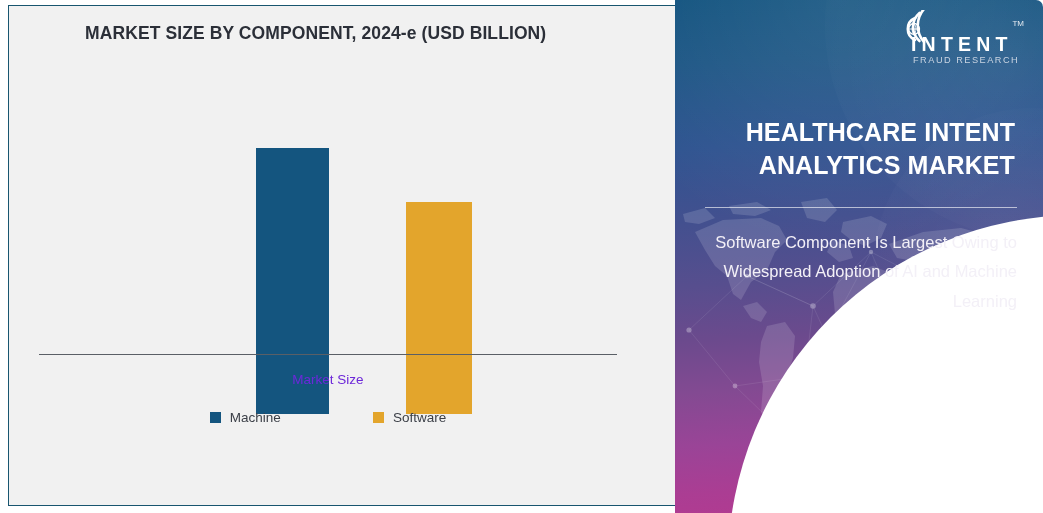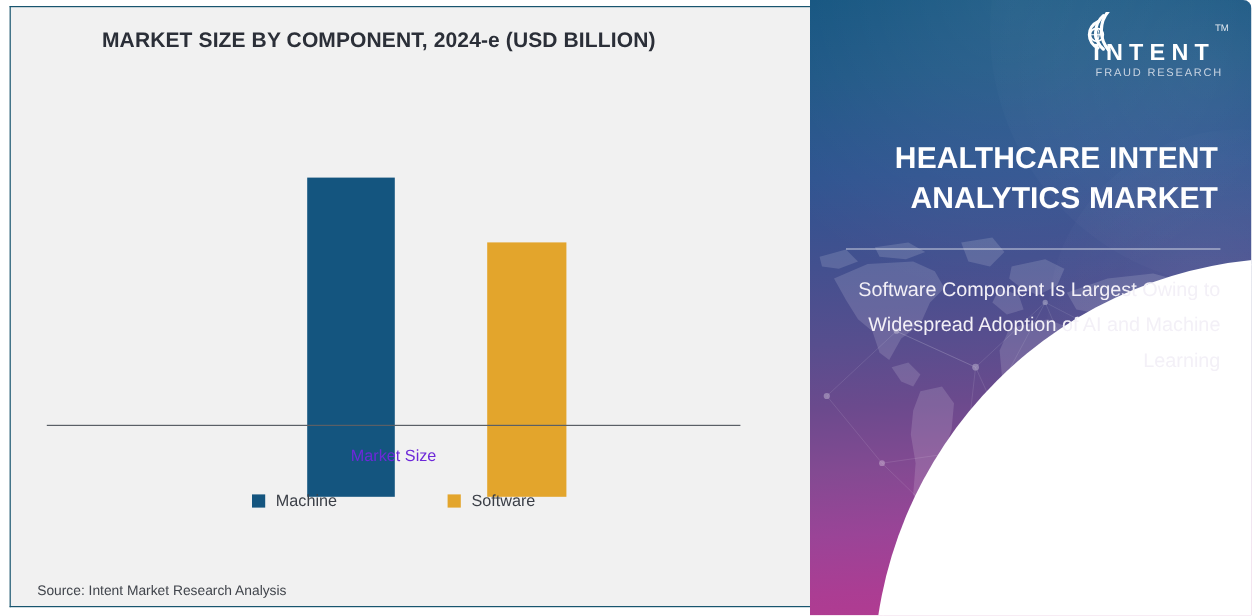--- a/index.html
+++ b/index.html
@@ -328,21 +328,20 @@
       <div class="legend-item">
         <span class="legend-swatch" style="background: rgb(20, 85, 127);"></span>
         <span class="legend-label">Machine</span>
       </div>
       <div class="legend-item">
         <span class="legend-swatch" style="background: rgb(227, 165, 44);"></span>
         <span class="legend-label">Software</span>
       </div>
     </div>
 
-    <div class="source-note">Source: Intent Market Research Analysis</div>
   </div>
 
   <div class="info-panel">
 
     <div class="panel-bg"></div>
     <div class="panel-sheen-a"></div>
     <div class="panel-sheen-b"></div>
     <div class="panel-sheen-c"></div>
 
     <svg class="panel-map" viewBox="0 0 368 317" preserveAspectRatio="none">

